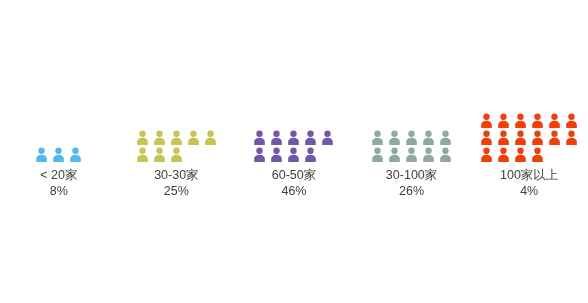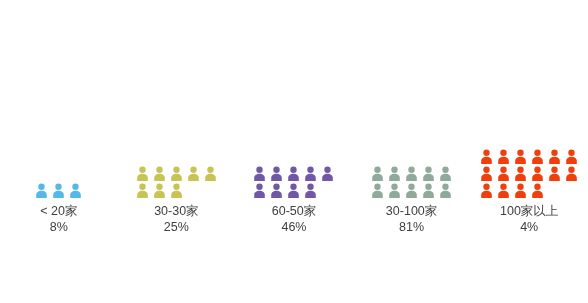--- a/index.html
+++ b/index.html
@@ -13,21 +13,20 @@
     font-family: "Liberation Sans", "DejaVu Sans", sans-serif;
     color: #3f3f3f;
     overflow: hidden;
   }
 
   #pictogram-chart {
     position: relative;
     width: 588px;
     height: 263px;
     box-sizing: border-box;
-    margin-top: 36px;
   }
 
   .groups-row {
     position: absolute;
     left: 0;
     top: 0;
     width: 588px;
     height: 200px;
     display: flex;
     flex-direction: row;
@@ -259,21 +258,21 @@
               <path d="M13 15.3c-6.2 0-10.6 3.6-10.6 8.2V30h21.2v-6.5c0-4.6-4.4-8.2-10.6-8.2z" fill="#8faa9b"></path>
             </svg>
             <svg viewBox="0 0 26 30" class="person-icon">
               <circle cx="13" cy="7.5" r="6.4" fill="#8faa9b"></circle>
               <path d="M13 15.3c-6.2 0-10.6 3.6-10.6 8.2V30h21.2v-6.5c0-4.6-4.4-8.2-10.6-8.2z" fill="#8faa9b"></path>
             </svg>
           </div>
         </div>
       <div class="labels">
         <span class="cat-label">30-100家</span>
-        <span class="pct-label">81%</span>
+        <span class="pct-label">26%</span>
       </div>
     </div>
 
     <div class="group">
       <div class="icon-block">
           <div class="icon-row">
             <svg viewBox="0 0 26 30" class="person-icon">
               <circle cx="13" cy="7.5" r="6.4" fill="#f03f0c"></circle>
               <path d="M13 15.3c-6.2 0-10.6 3.6-10.6 8.2V30h21.2v-6.5c0-4.6-4.4-8.2-10.6-8.2z" fill="#f03f0c"></path>
             </svg>

